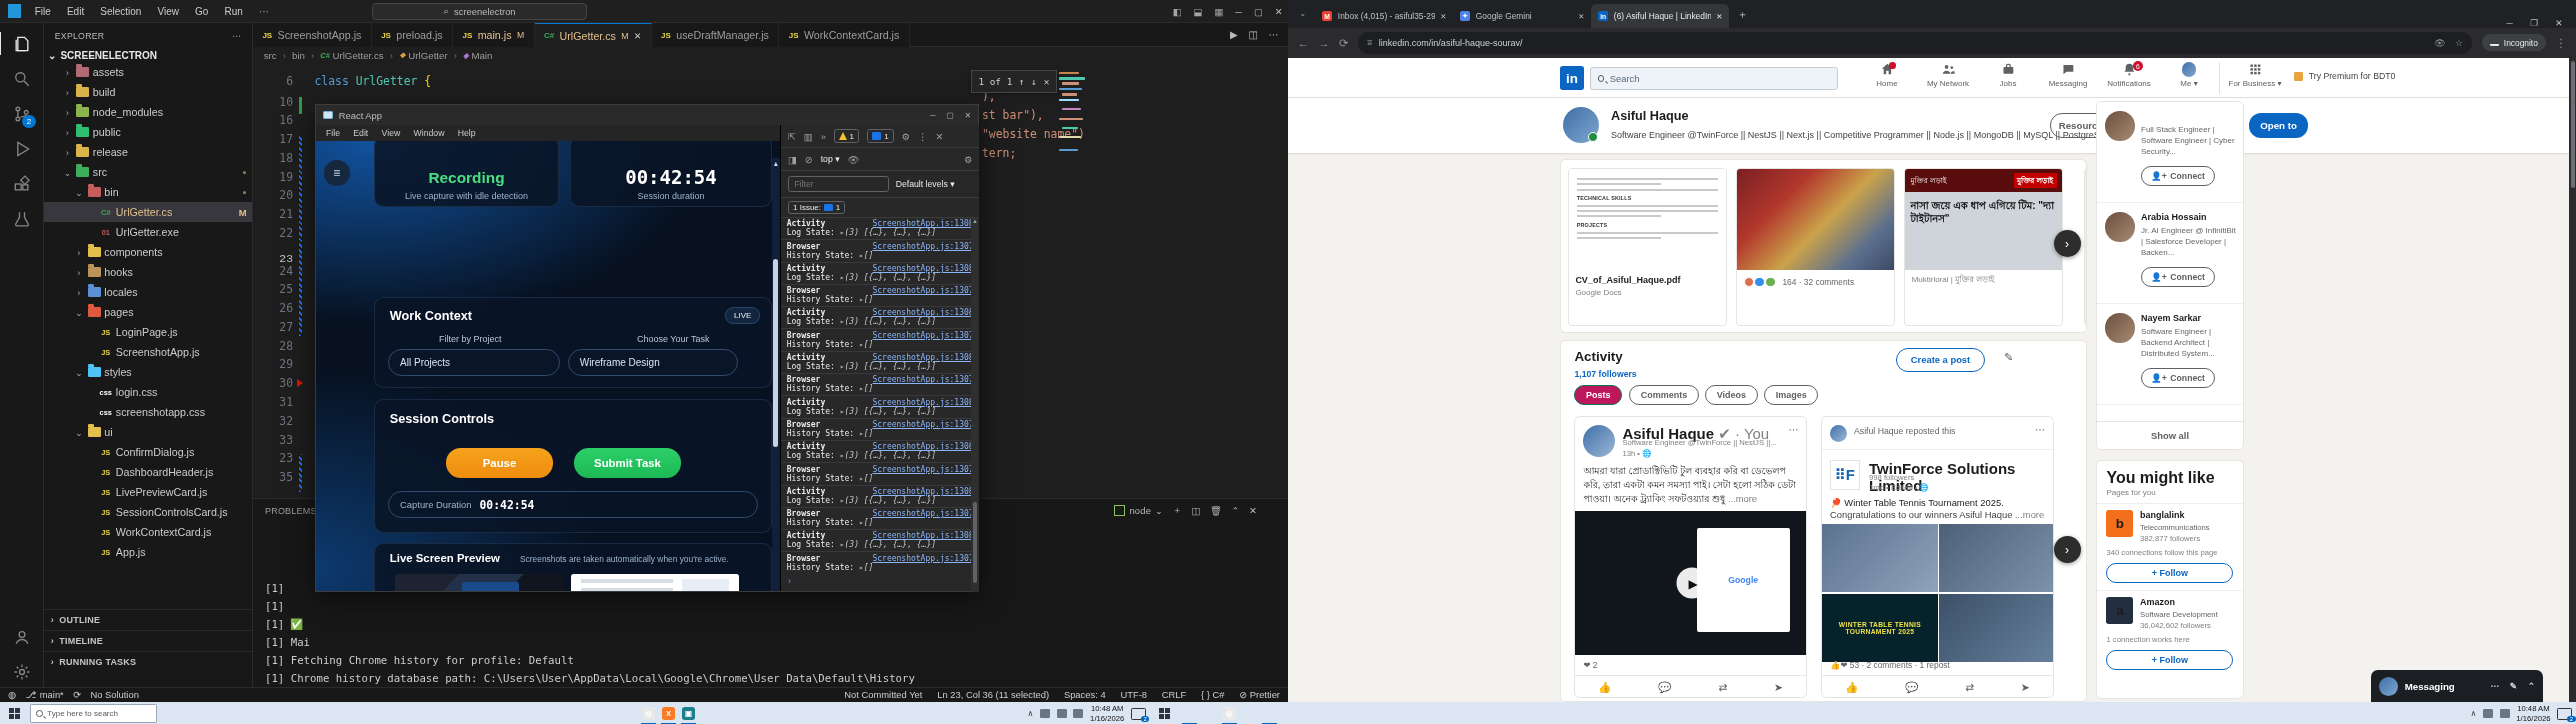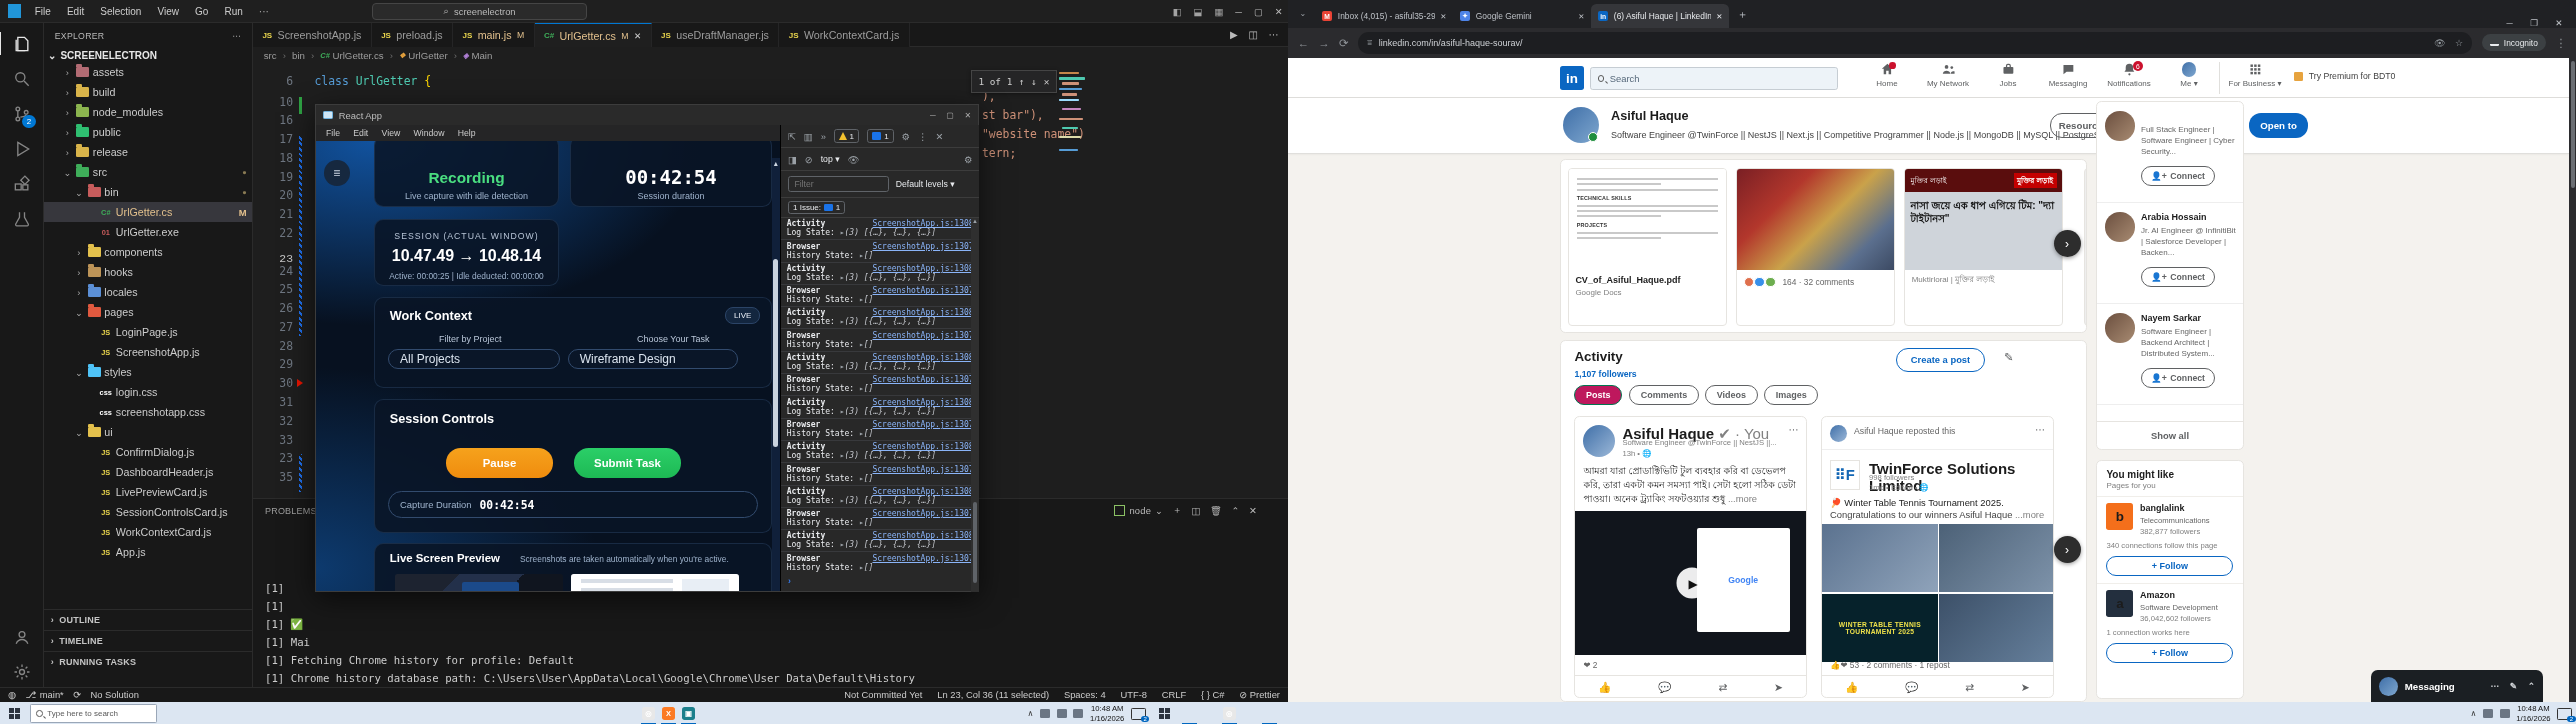--- a/index.html
+++ b/index.html
@@ -99,21 +99,21 @@
   #c-tmr .h{margin-top:29.5px;font-size:19px;font-weight:bold;color:#fff;}
   #c-tmr .s{margin-top:2.7px;font-size:9px;color:#9fb3cc;}
   #c-ses{left:58px;top:78px;width:185px;height:67px;text-align:center;color:#cbd7e6;}
   #c-ses .t{margin-top:10.7px;font-size:8.7px;letter-spacing:1px;color:#b7c4d6;}
   #c-ses .r{margin-top:6.7px;font-size:16px;font-weight:bold;color:#fff;}
   #c-ses .m{margin-top:5.4px;font-size:8.4px;color:#9fb3cc;}
   #c-wc{left:58px;top:156px;width:398px;height:91px;}
   #c-wc .t{position:absolute;left:14.8px;top:10.7px;font-size:12.7px;font-weight:bold;color:#fff;}
   #c-wc .live{position:absolute;right:10.7px;top:9.4px;background:#13263f;border:0.7px solid #2b4467;color:#e8eef6;font-size:8px;padding:2.7px 8px;border-radius:8px;}
   .wlab{position:absolute;top:36px;font-size:9px;color:#b9c6d8;}
-  .wsel{position:absolute;top:51px;height:20px;border:0.7px solid #324b6e;border-radius:13.4px;background:#0a1628;color:#dbe4ef;font-size:12px;display:flex;align-items:center;padding:0 10.7px;}
+  .wsel{position:absolute;top:51px;height:27px;border:0.7px solid #324b6e;border-radius:13.4px;background:#0a1628;color:#dbe4ef;font-size:10px;display:flex;align-items:center;padding:0 10.7px;}
   #c-sc{left:58px;top:258px;width:398px;height:134px;}
   #c-sc .t{position:absolute;left:14.8px;top:12px;font-size:12.7px;font-weight:bold;color:#fff;}
   .abtn{position:absolute;top:48px;height:29.5px;border-radius:14.8px;display:flex;align-items:center;justify-content:center;font-size:11.4px;font-weight:bold;color:#fff;}
   #btn-pause{left:71px;width:107px;background:linear-gradient(180deg,#f6a21c,#ef8c0e);}
   #btn-submit{left:199px;width:107px;background:linear-gradient(180deg,#2bcf68,#1db954);}
   #capdur{position:absolute;left:13.4px;top:91px;width:370px;height:27px;border:0.7px solid #324b6e;border-radius:13.4px;display:flex;align-items:center;gap:8px;padding:0 10.7px;color:#9fb3cc;font-size:9.4px;}
   #capdur b{color:#fff;font-size:11.4px;}
   #c-lsp{left:58px;top:402px;width:398px;height:81px;}
   #c-lsp .t{position:absolute;left:14.8px;top:8px;font-size:11.4px;font-weight:bold;color:#fff;}
   #c-lsp .s{position:absolute;left:145px;top:10px;font-size:8.4px;color:#9fb3cc;}
@@ -234,21 +234,21 @@
   
   .rcard{position:absolute;background:#fff;border-radius:5.4px;border:0.7px solid #e6e4e0;}
   #rail1{left:808px;top:43px;width:148px;height:349px;}
   .rp{position:relative;height:101px;border-bottom:0.7px solid #eee;}
   .rp .av{position:absolute;left:8px;top:9.4px;width:29.5px;height:29.5px;border-radius:50%;background:linear-gradient(135deg,#6b4f3f,#a88b72);}
   .rp .nm{position:absolute;left:44px;top:9.4px;font-size:9px;font-weight:bold;}
   .rp .hl{position:absolute;left:44px;top:23px;width:95px;font-size:8px;color:#666;line-height:1.35;max-height:35px;overflow:hidden;}
   .rp .cbtn{position:absolute;left:44px;top:64px;width:74px;height:20px;border:1px solid #5f6163;border-radius:10.7px;color:#5f6163;font-size:8.7px;font-weight:bold;display:flex;align-items:center;justify-content:center;gap:3.4px;}
   #showall{position:absolute;left:0;bottom:0;width:100%;height:28px;border-top:0.7px solid #e6e4e0;display:flex;align-items:center;justify-content:center;color:#5f6163;font-size:9.4px;font-weight:bold;}
   #rail2{left:808px;top:402px;width:148px;height:239px;}
-  #rail2 .h1{padding:8px 9.4px 0;font-size:10px;font-weight:bold;}
+  #rail2 .h1{padding:8px 9.4px 0;font-size:16px;font-weight:bold;}
   #rail2 .h2{padding:1.3px 9.4px 5.4px;font-size:8px;color:#818181;}
   .pg{position:relative;height:87px;border-top:0.7px solid #f0eeea;}
   .pg .lg{position:absolute;left:9.4px;top:6.7px;width:27px;height:27px;border-radius:2.7px;display:flex;align-items:center;justify-content:center;font-weight:bold;font-size:13.4px;}
   .pg .nm{position:absolute;left:43px;top:6.7px;font-size:9px;font-weight:bold;}
   .pg .ct{position:absolute;left:43px;top:19.5px;font-size:7.7px;color:#666;}
   .pg .fo{position:absolute;left:43px;top:30px;font-size:7.7px;color:#818181;}
   .pg .nt{position:absolute;left:9.4px;top:44px;font-size:7.7px;color:#818181;}
   .pg .fbtn{position:absolute;left:9.4px;top:59px;width:127px;height:20px;border:1px solid #0a66c2;color:#0a66c2;border-radius:10.7px;font-size:9px;font-weight:bold;display:flex;align-items:center;justify-content:center;gap:2.7px;}
   
   #msgdock{position:absolute;left:1083px;top:612px;width:172px;height:32px;background:#1b1f23;border-radius:6.7px 6.7px 0 0;display:flex;align-items:center;gap:6.7px;padding:0 8px;color:#fff;font-size:9.7px;font-weight:bold;}
@@ -755,25 +755,20 @@
         <div id="acontent">
           <div class="hambtn">≡</div>
           <div class="acard" id="c-rec">
             <div class="h">Recording</div>
             <div class="s">Live capture with idle detection</div>
           </div>
           <div class="acard" id="c-tmr">
             <div class="h mono">00:42:54</div>
             <div class="s">Session duration</div>
           </div>
-          <div class="acard" id="c-ses">
-            <div class="t">SESSION (ACTUAL WINDOW)</div>
-            <div class="r">10.47.49 → 10.48.14</div>
-            <div class="m">Active: 00:00:25 | Idle deducted: 00:00:00</div>
-          </div>
           <div class="acard" id="c-wc">
             <div class="t">Work Context</div>
             <div class="live">LIVE</div>
             <div class="wlab" style="left:64px">Filter by Project</div>
             <div class="wlab" style="left:262px">Choose Your Task</div>
             <div class="wsel" style="left:13.4px;width:172px">
                 <span>All Projects</span>
               </div>
             <div class="wsel" style="left:193px;width:170px">
                 <span>Wireframe Design</span>

